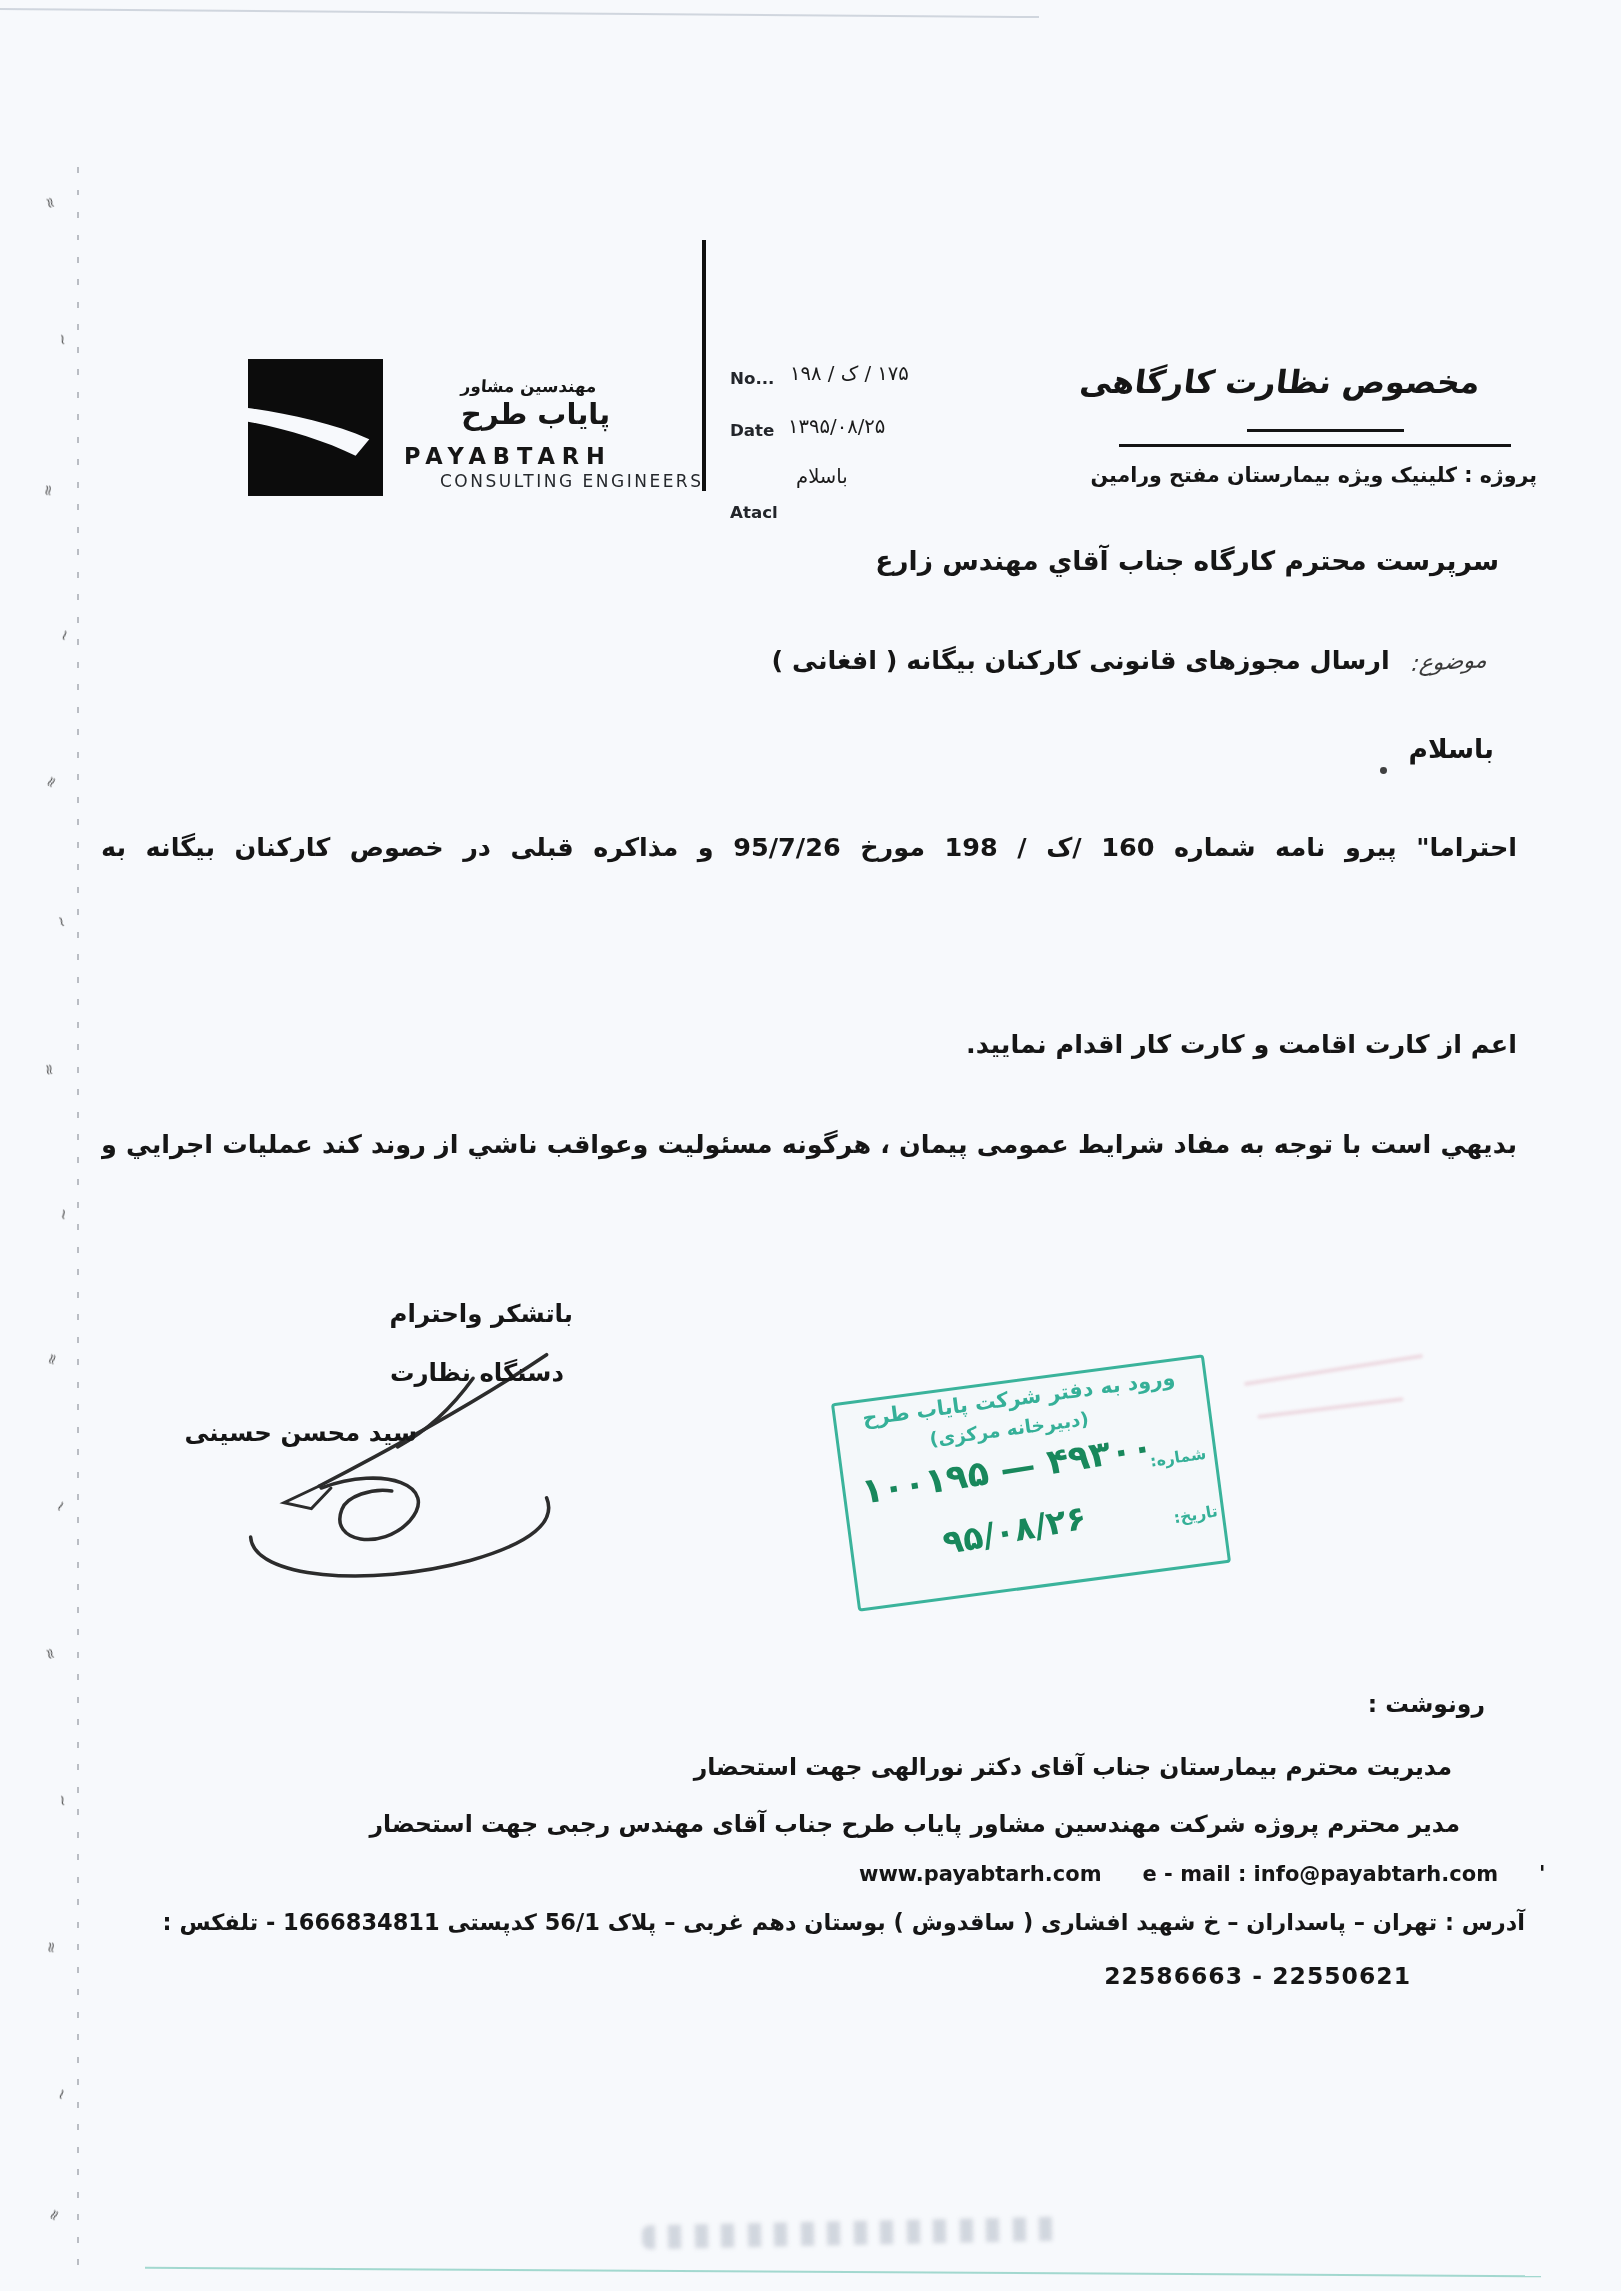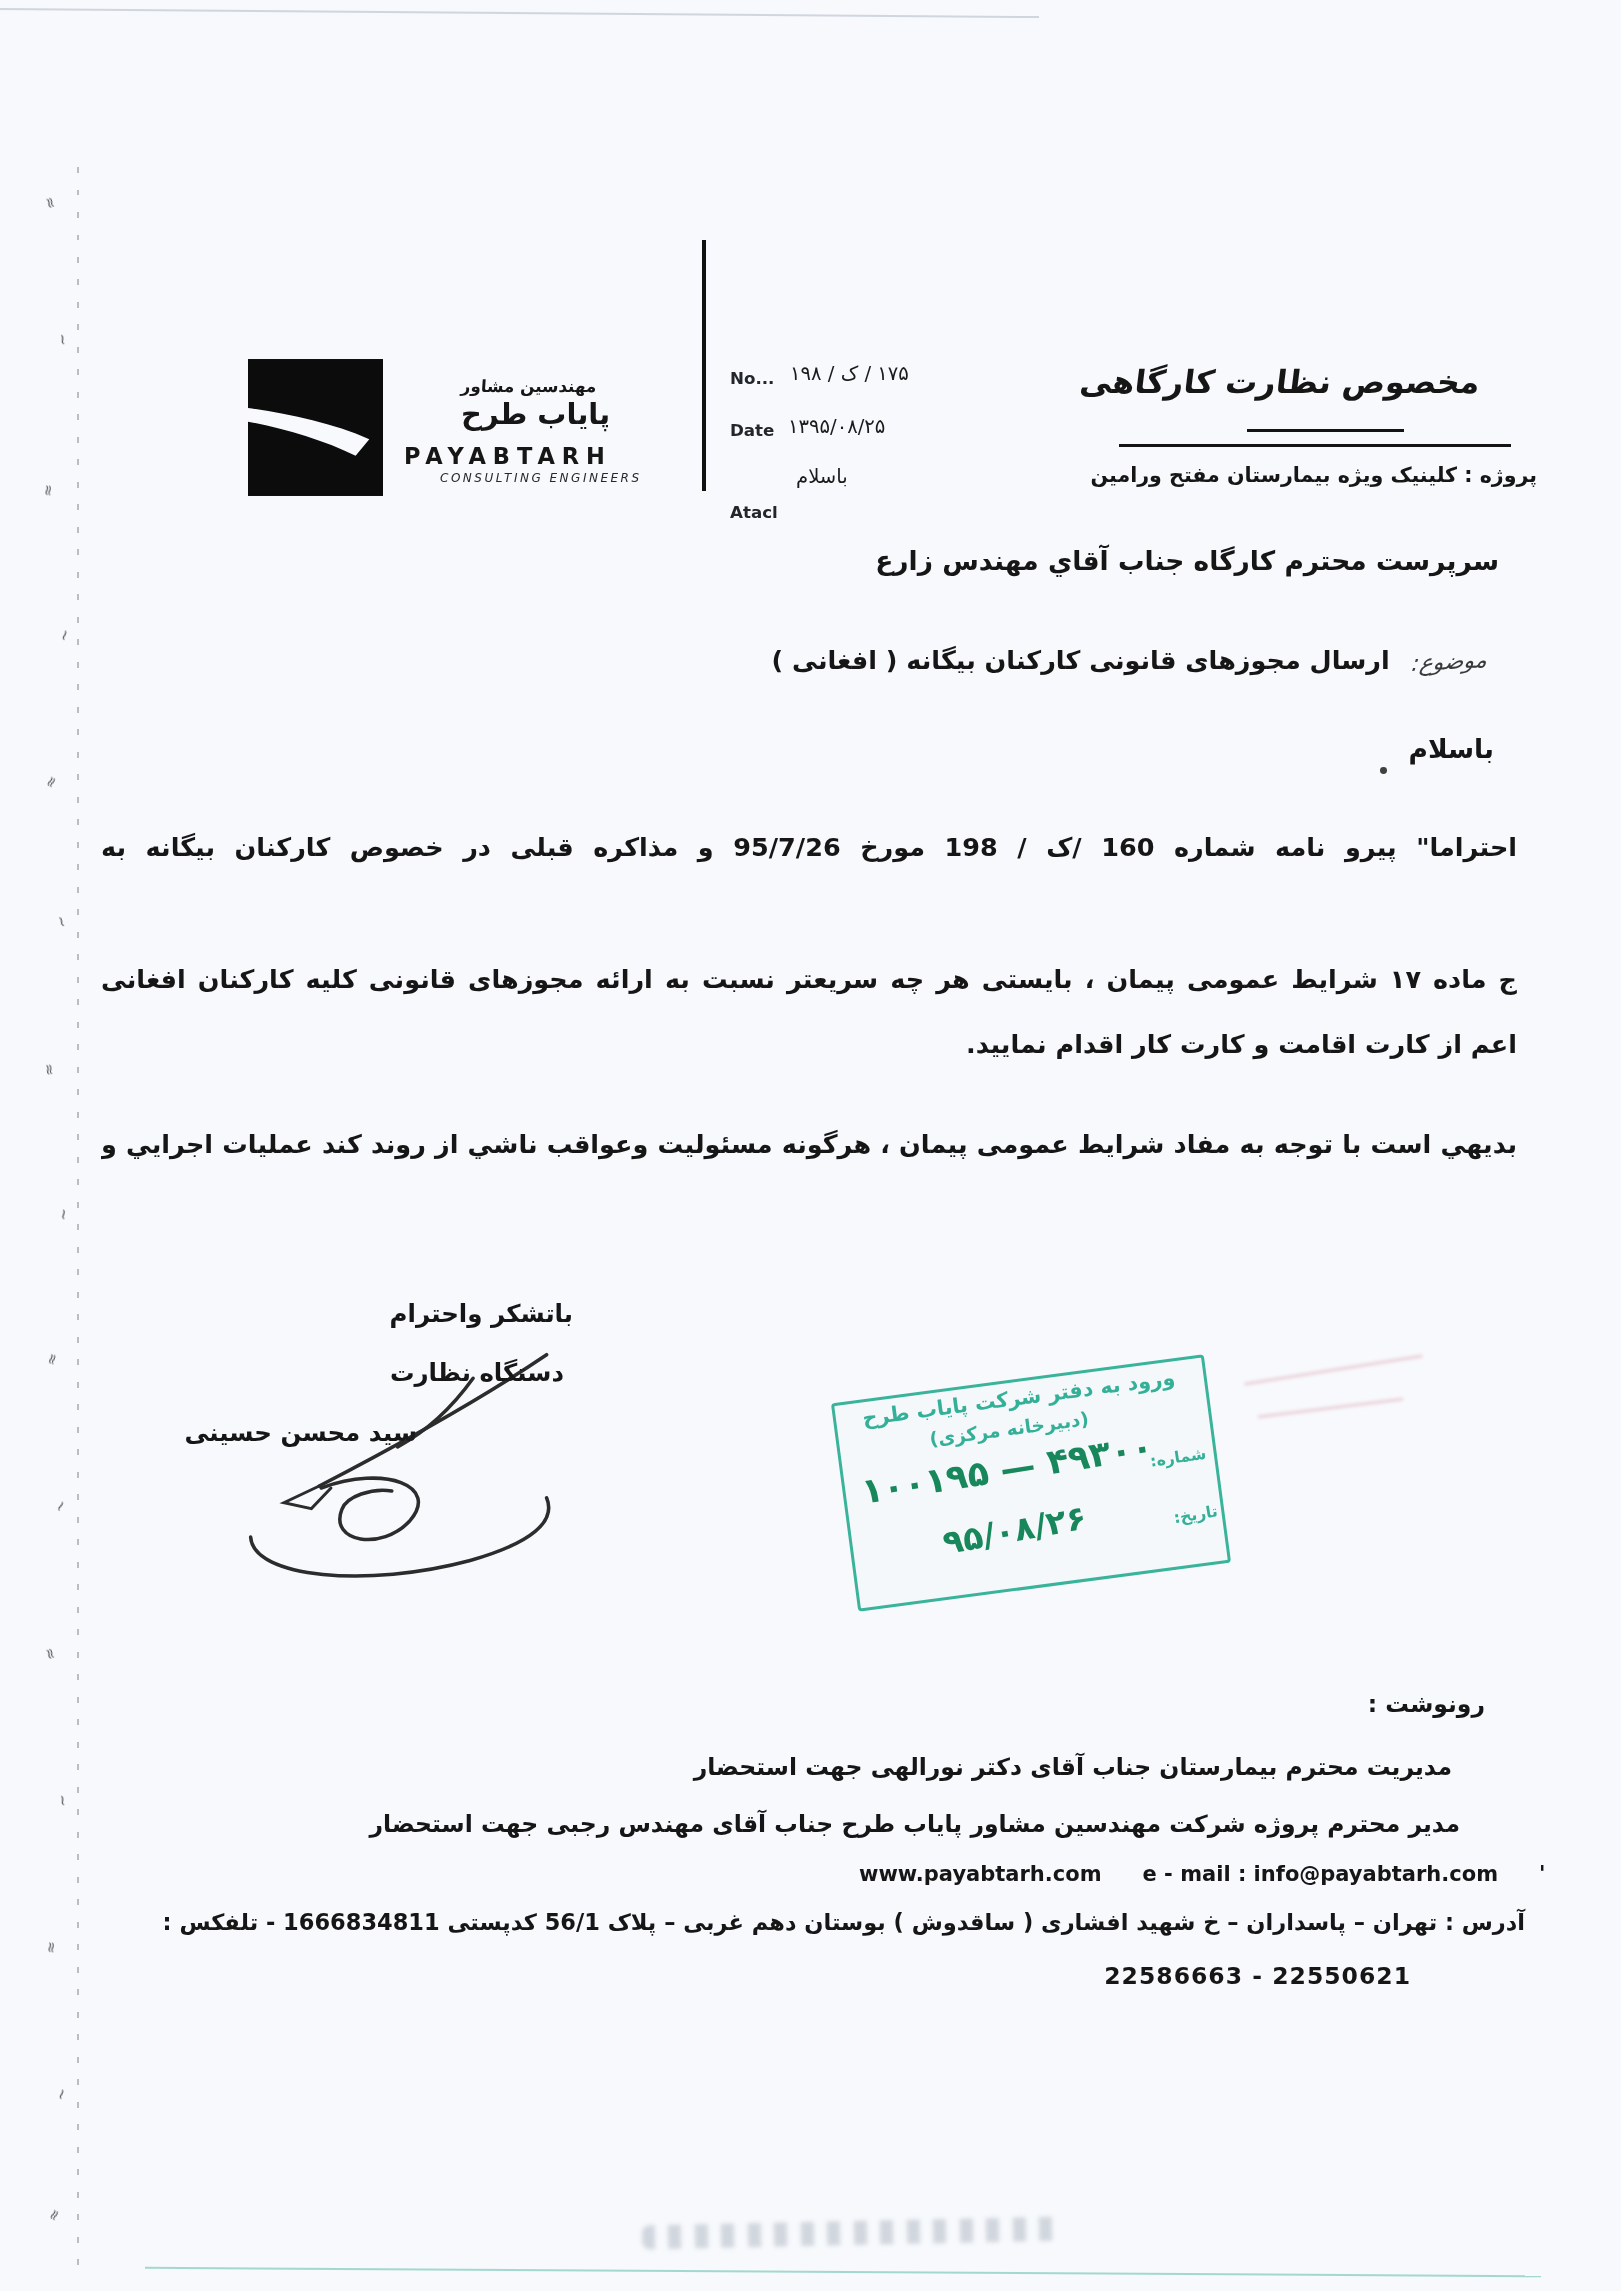--- a/index.html
+++ b/index.html
@@ -25,21 +25,21 @@
     filter:blur(2.2px);border-radius:7.8px;}
   .bottom-line{left:145px;top:2271px;width:1396px;height:2px;background:#93d2c7;transform:rotate(.35deg);opacity:.85;}
   .pink-stroke{background:#dda3b2;opacity:.35;filter:blur(1.4px);height:3.9px;border-radius:2px;}
   .ink-dot{left:1380px;top:767px;width:6.9px;height:6.9px;background:#202020;border-radius:50%;opacity:.85;}
 
   
   .logo-box{left:248px;top:359px;width:135px;height:137px;}
   .brand-fa-small{left:461px;top:376px;width:176px;font-size:16.7px;font-weight:bold;text-align:left;transform:skewX(-4deg);}
   .brand-fa-large{left:461px;top:397px;width:176px;font-size:29px;font-weight:bold;text-align:left;}
   .brand-en{left:404px;top:443px;font-size:22.5px;font-weight:bold;letter-spacing:6.9px;}
-  .brand-en-sub{left:440px;top:471px;font-size:12px;letter-spacing:2.5px;color:#25282c;font-style:italic;}
+  .brand-en-sub{left:440px;top:471px;font-size:17px;letter-spacing:2.5px;color:#25282c;}
   .divider{left:702px;top:240px;width:3.9px;height:251px;background:#101010;}
   .fld-label{font-size:16.7px;font-weight:bold;color:#23262b;}
   .fld-value{font-size:19.6px;color:#1b1b1b;}
   .hdr-title{left:1108px;top:363px;width:372px;font-size:32px;font-weight:bold;text-align:right;transform:skewX(-7deg);}
   .hdr-underline{height:2.9px;background:#141414;}
   .project-line{left:990px;top:463px;width:547px;font-size:20.6px;font-weight:bold;text-align:right;}
 
   
   .addressee{left:617px;top:545px;width:882px;font-size:26.5px;font-weight:bold;}
   .subject-row{left:603px;top:645px;width:884px;font-size:25.5px;text-align:right;}
@@ -126,21 +126,20 @@
   <div class="abs addressee rtl nowrap">سرپرست محترم کارگاه جناب آقاي مهندس زارع</div>
 
   <div class="abs subject-row rtl nowrap">
     <span class="subject-label">موضوع:</span>
     <span class="subject-text">ارسال مجوزهای قانونی کارکنان بیگانه ( افغانی )</span>
   </div>
 
   <div class="abs salutation rtl nowrap">باسلام</div>
 
   <div class="abs body-line fill rtl" style="top:828px;">احتراما" پیرو نامه شماره  160 /ک / 198 مورخ 95/7/26 و مذاکره قبلی در خصوص کارکنان بیگانه به</div>
-  <div class="abs body-line fill rtl" style="top:960px;">ج ماده ۱۷ شرایط عمومی پیمان ، بایستی هر چه سریعتر نسبت به ارائه مجوزهای قانونی کلیه کارکنان افغانی</div>
   <div class="abs body-line endline rtl" style="top:1025px;">اعم از کارت اقامت و کارت کار اقدام نمایید.</div>
 
   <div class="abs body-line fill rtl" style="top:1125px;">بدیهي است با توجه به مفاد شرایط عمومی پیمان ، هرگونه مسئولیت وعواقب ناشي از روند کند عملیات اجرايي و</div>
 
   <div class="abs closing rtl" style="left:392px;top:1299px;width:181px;">باتشکر واحترام</div>
   <div class="abs closing rtl" style="left:392px;top:1358px;width:172px;">دستگاه نظارت</div>
   <div class="abs closing rtl" style="left:250px;top:1418px;width:167px;">سید محسن حسینی</div>
 
   <svg class="abs signature-svg" width="363" height="245" viewBox="0 0 370 250">
     <g fill="none" stroke="#1b1b1b" stroke-width="3.6" stroke-linecap="round" opacity="0.92">

